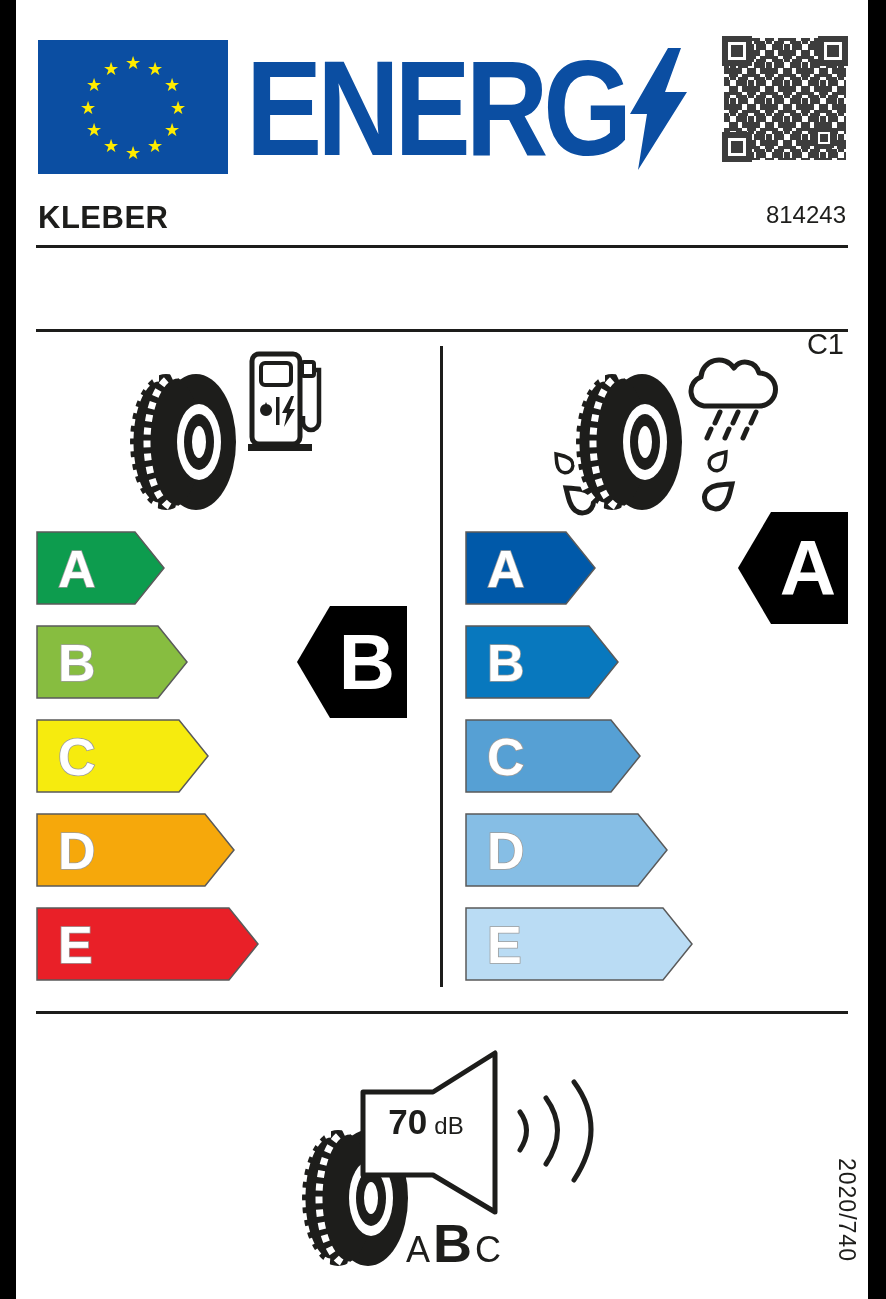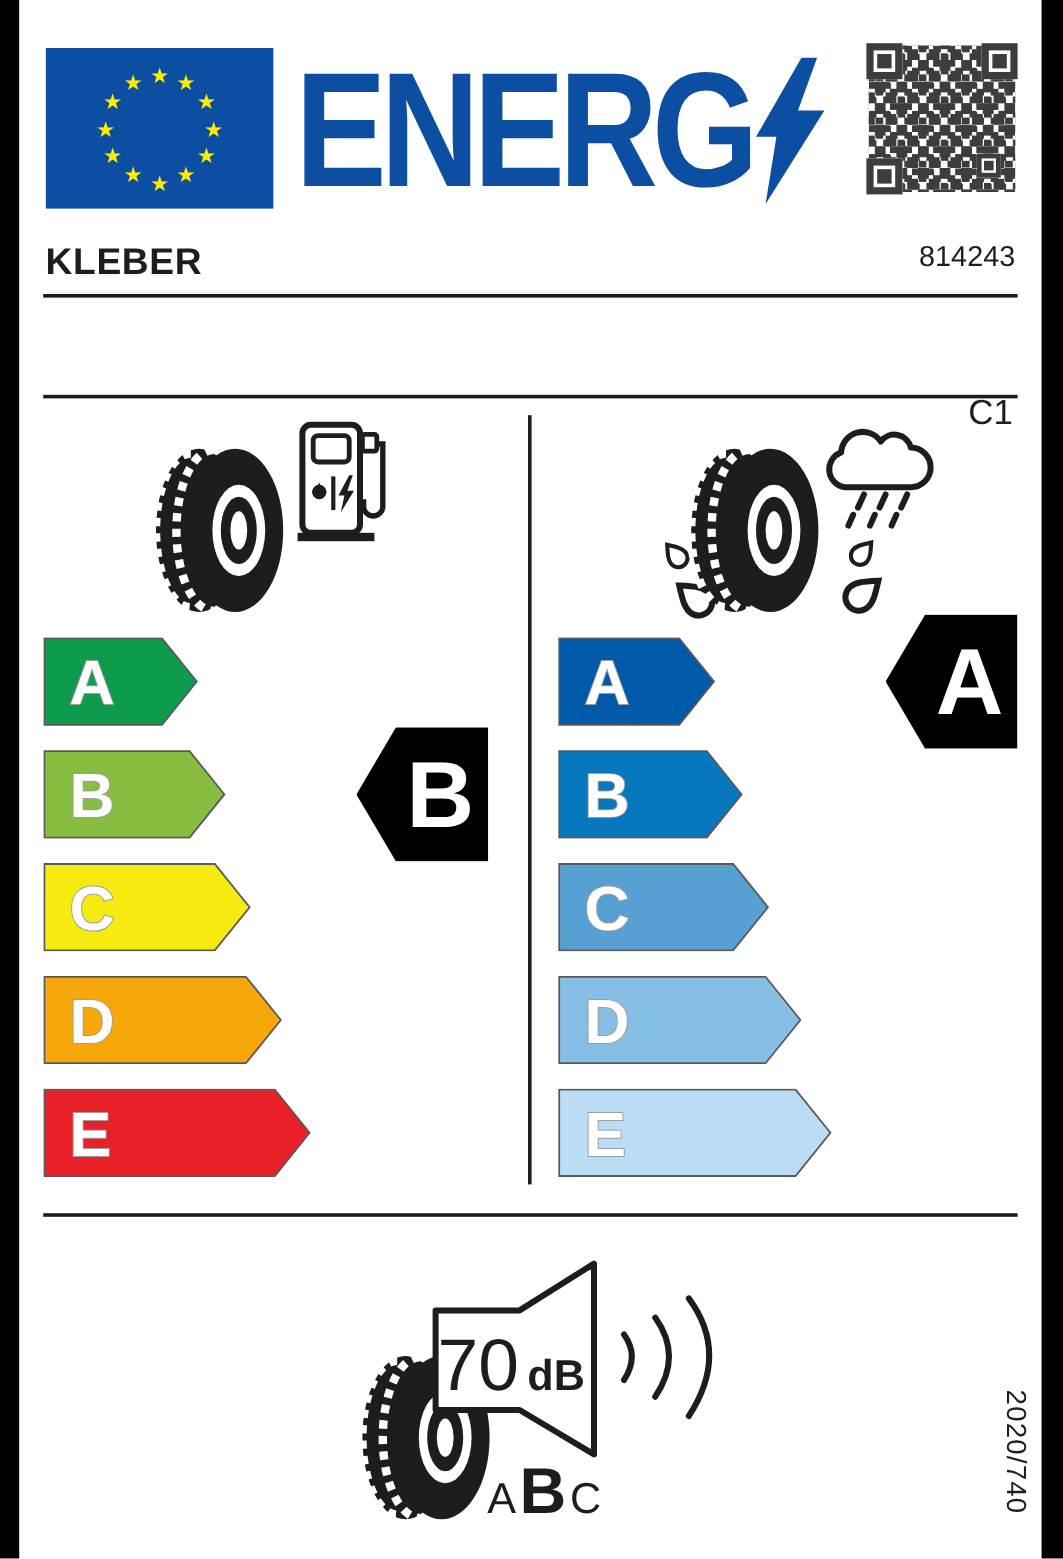--- a/index.html
+++ b/index.html
@@ -47,22 +47,22 @@
     clip-path:polygon(30% 0,100% 0,100% 100%,30% 100%,0 50%);
     display:flex;align-items:center;justify-content:center;
     font-size:78px;font-weight:700;padding-left:30px;box-sizing:border-box;}
   
   .ink{fill:#1d1d1b;}
   .outline{fill:#fff;stroke:#1d1d1b;stroke-width:5;stroke-linejoin:round;}
   .thin-outline{fill:#fff;stroke:#1d1d1b;stroke-width:4;stroke-linejoin:round;}
   .rain{stroke:#1d1d1b;stroke-width:5;stroke-linecap:round;}
   
   .db-box{position:absolute;left:364px;top:1102px;width:124px;text-align:center;white-space:nowrap;}
-  .db-val{font-size:61px;font-weight:400;}
-  .db-unit{font-size:36px;font-weight:700;margin-left:7px;}
+  .db-val{font-size:35px;font-weight:700;}
+  .db-unit{font-size:24px;font-weight:400;margin-left:7px;}
   .abc{position:absolute;left:406px;top:1212px;display:flex;align-items:baseline;gap:3px;}
   .abc .sm{font-size:36px;font-weight:400;}
   .abc .lg{font-size:54px;font-weight:700;}
   .reg{position:absolute;right:26px;top:1158px;height:112px;
     writing-mode:vertical-rl;font-size:23px;letter-spacing:1px;}
 </style>
 </head>
 <body>
 
 <div id="label">

